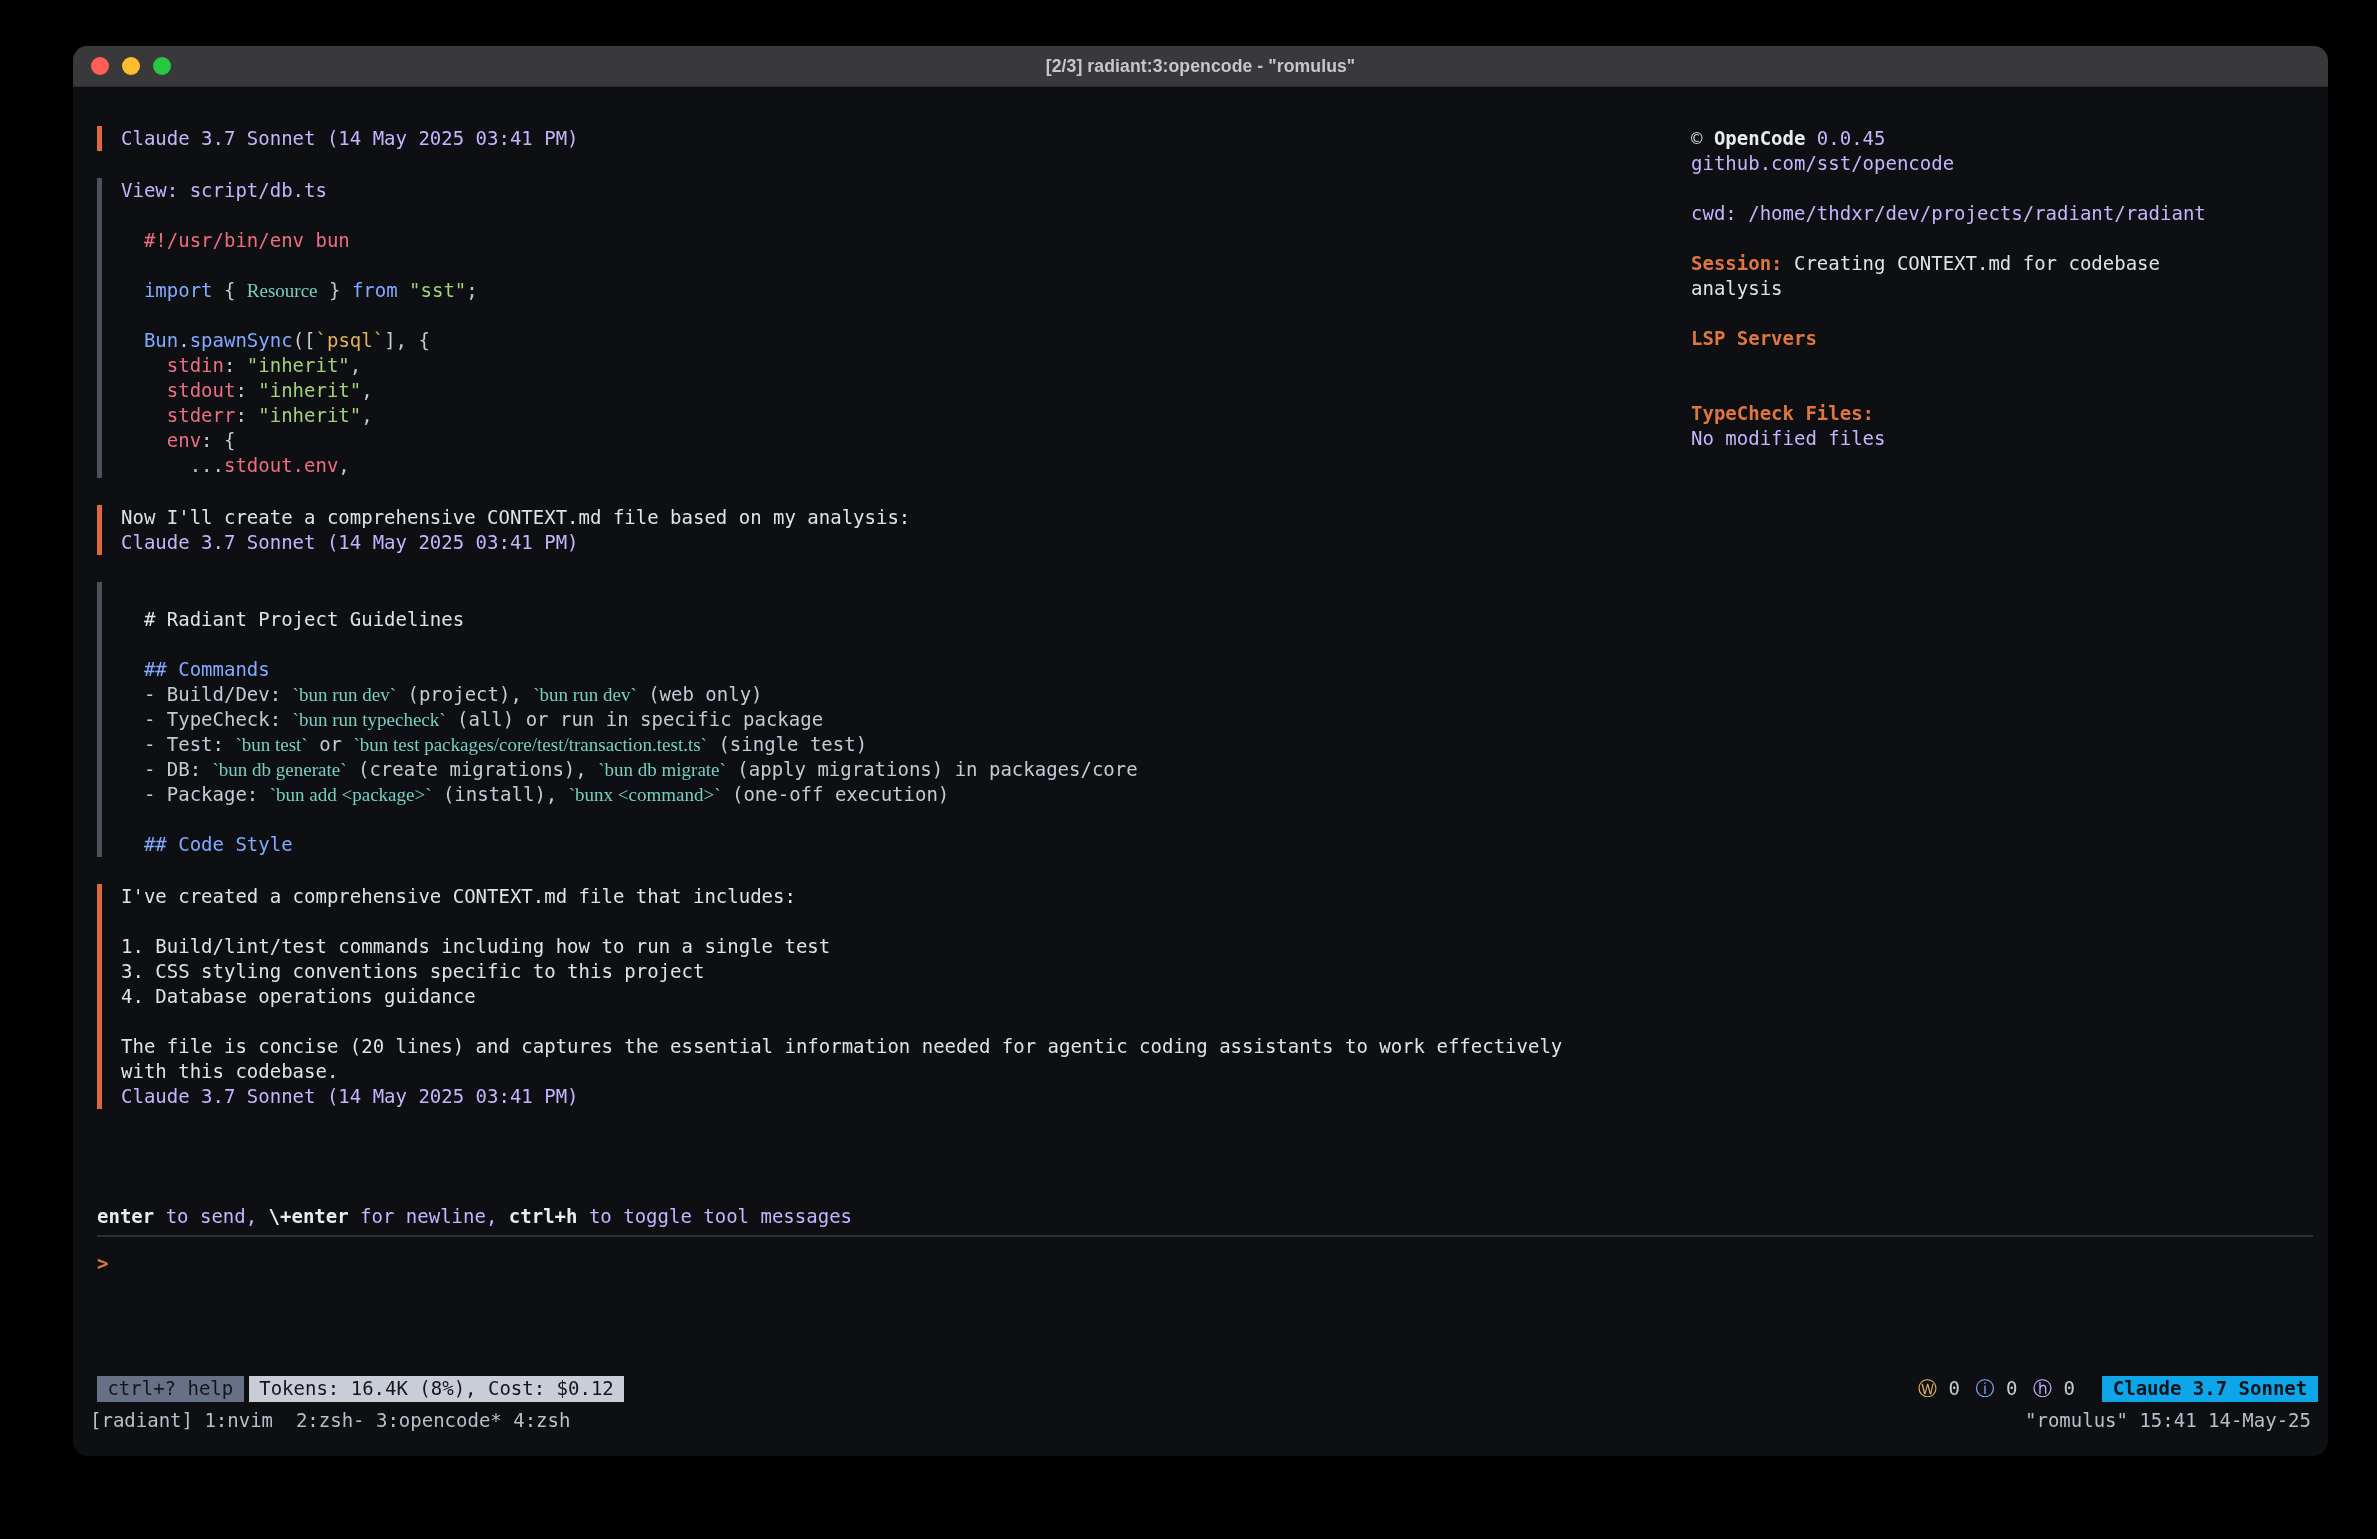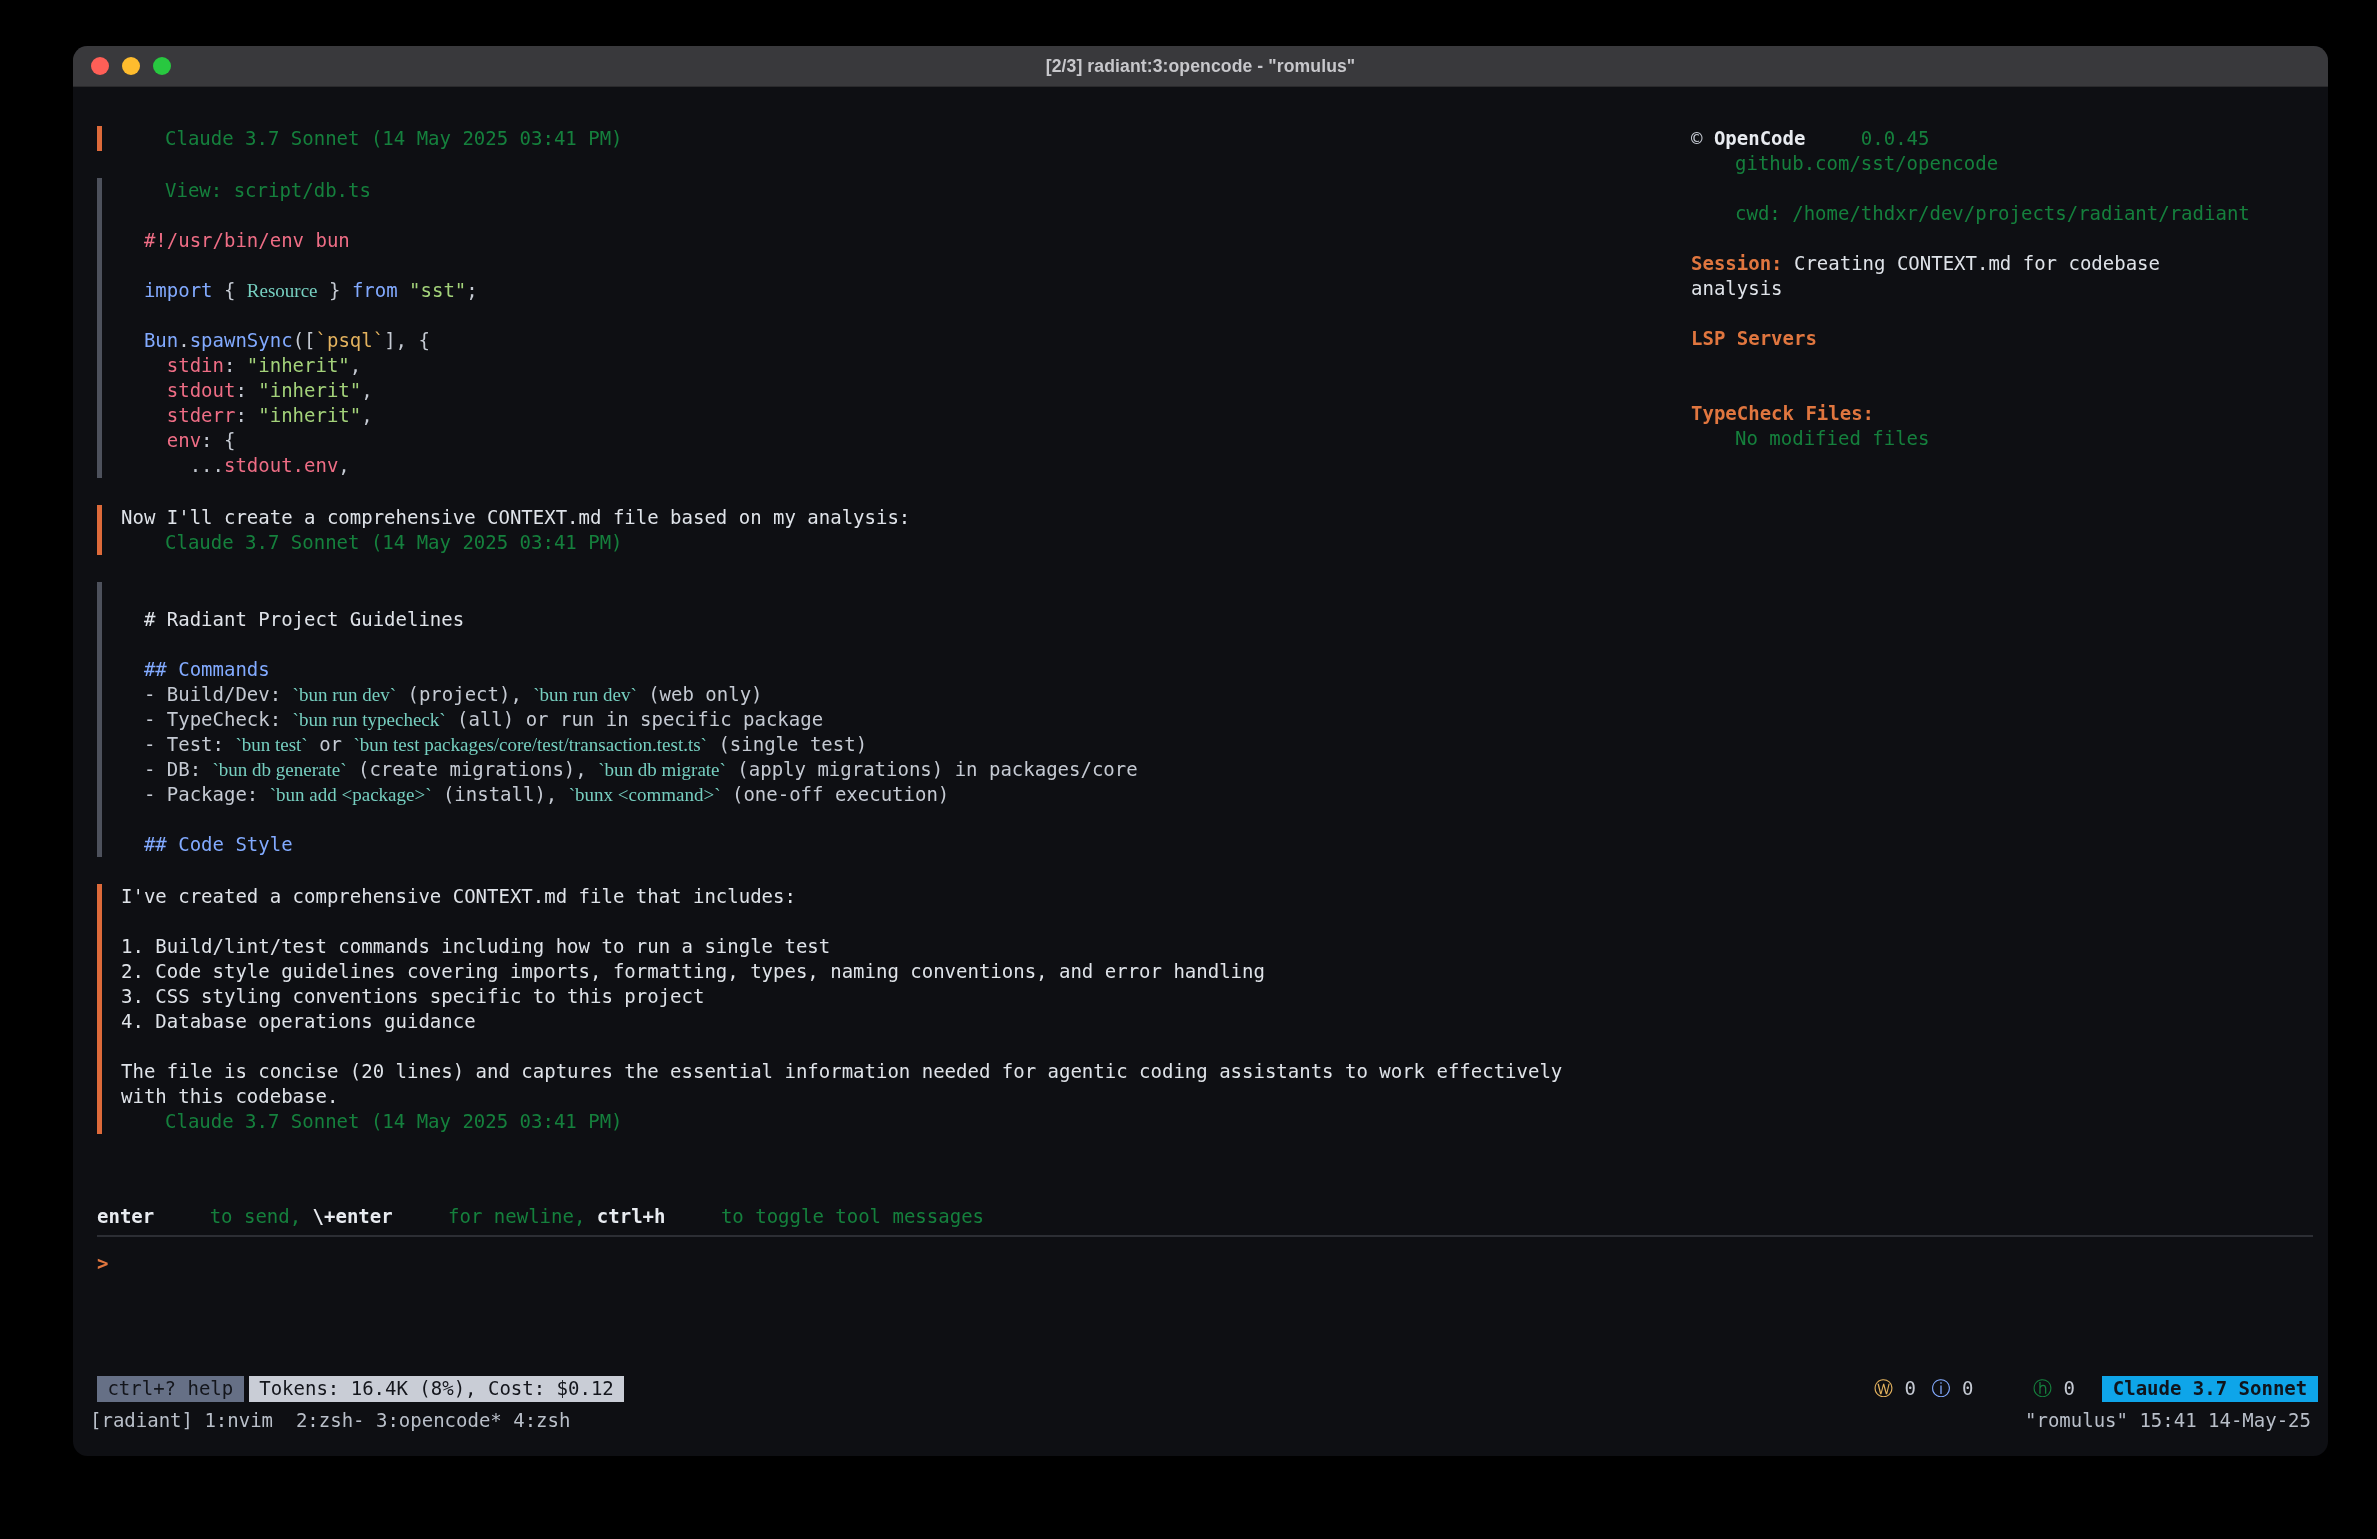--- a/index.html
+++ b/index.html
@@ -32,21 +32,21 @@
   .chat{flex:1;min-width:0;padding-left:24px;}
   .sidebar{width:637px;flex:0 0 auto;}
 
   .block{margin-bottom:27px;padding-left:19px;border-left:5.2px solid #4d515c;}
   .block-assistant{border-left-color:#dd6a3a;}
   .block-tool{border-left-color:#4d515c;}
   .line{white-space:pre;min-height:25px;}
 
   .c-fg{color:#c5cad3;}
   .c-bright{color:#dfe3e9;}
-  .c-dim{color:#15803d;margin-left:44px;}
+  .c-dim{color:#c4b5fd;}
   .c-red{color:#ee6d85;}
   .c-blue{color:#82aaff;}
   .c-teal{color:#76cfc0;font-family:Liberation Serif, serif;}
   .c-green{color:#a3d27a;}
   .c-yellow{color:#e3b25e;}
   .c-orange{color:#e0763f;font-weight:bold;}
   .c-bold{color:#e8ebf0;font-weight:bold;}
 
   .hint-line{flex:0 0 auto;margin:0 0 6.5px 24px;white-space:pre;}
   .separator{flex:0 0 auto;height:1.3px;background:#2c2e34;margin:0 15px 0 24px;}
@@ -113,21 +113,20 @@
             <div class="line"><span class="c-fg">  - Test: </span><span class="c-teal">`bun test`</span><span class="c-fg"> or </span><span class="c-teal">`bun test packages/core/test/transaction.test.ts`</span><span class="c-fg"> (single test)</span></div>
             <div class="line"><span class="c-fg">  - DB: </span><span class="c-teal">`bun db generate`</span><span class="c-fg"> (create migrations), </span><span class="c-teal">`bun db migrate`</span><span class="c-fg"> (apply migrations) in packages/core</span></div>
             <div class="line"><span class="c-fg">  - Package: </span><span class="c-teal">`bun add &lt;package&gt;`</span><span class="c-fg"> (install), </span><span class="c-teal">`bunx &lt;command&gt;`</span><span class="c-fg"> (one-off execution)</span></div>
             <div class="line">&nbsp;</div>
             <div class="line"><span class="c-blue">  ## Code Style</span></div>
           </div>
           <div class="block block-assistant">
             <div class="line"><span class="c-bright">I've created a comprehensive CONTEXT.md file that includes:</span></div>
             <div class="line">&nbsp;</div>
             <div class="line"><span class="c-bright">1. Build/lint/test commands including how to run a single test</span></div>
-            <div class="line"><span class="c-bright">2. Code style guidelines covering imports, formatting, types, naming conventions, and error handling</span></div>
             <div class="line"><span class="c-bright">3. CSS styling conventions specific to this project</span></div>
             <div class="line"><span class="c-bright">4. Database operations guidance</span></div>
             <div class="line">&nbsp;</div>
             <div class="line"><span class="c-bright">The file is concise (20 lines) and captures the essential information needed for agentic coding assistants to work effectively</span></div>
             <div class="line"><span class="c-bright">with this codebase.</span></div>
             <div class="line"><span class="c-dim">Claude 3.7 Sonnet (14 May 2025 03:41 PM)</span></div>
           </div>
         </div>
       <div class="sidebar">
         <div>

